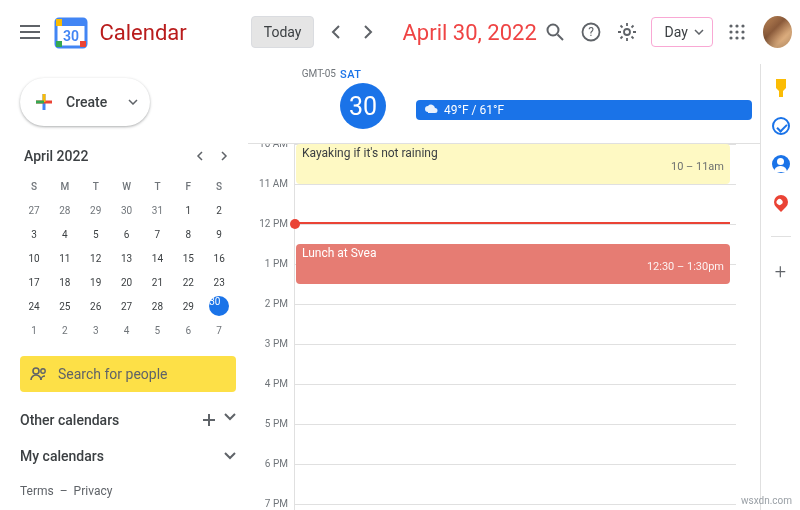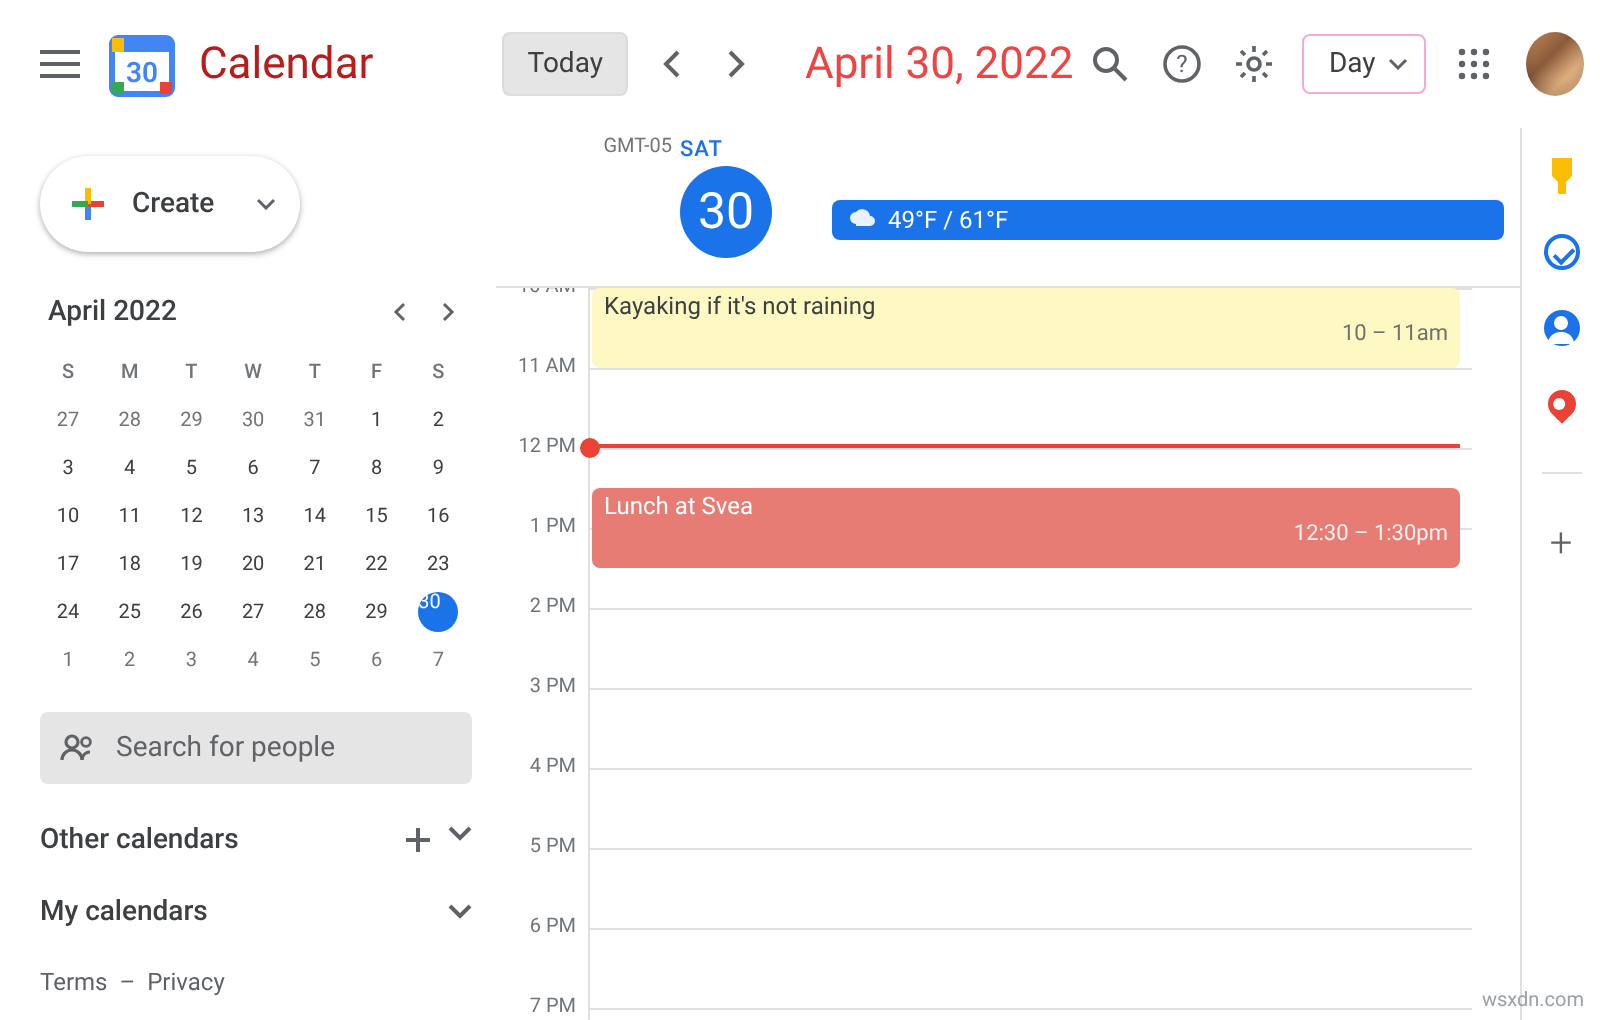--- a/index.html
+++ b/index.html
@@ -26,21 +26,21 @@
   .mini-cal { }
   .mini-head { display: flex; align-items: center; justify-content: space-between; margin-bottom: 6px;}
   .mini-title { font-size: 14px; color: #3c4043; font-weight: 500; padding-left:4px;}
   .mini-nav { display: flex; }
   .mini-arrow { width: 24px; height: 24px; display:flex;align-items:center;justify-content:center;cursor:pointer;color:#5f6368;}
   .mini-grid { display: grid; grid-template-columns: repeat(7, 1fr); }
   .mini-cell { font-size: 10px; color:#70757a; width: 28px; height: 24px; display:flex;align-items:center;justify-content:center; }
   .mini-dow { color:#70757a; font-weight: 500; font-size:10px;}
   .mini-cur { color:#3c4043; }
   .mini-today { background:#1a73e8; color:#fff; border-radius:50%; width:20px;height:20px; }
-  .search-people { margin-top: 14px; background:#e5e5e5; border-radius:4px; height: 36px; display:flex; align-items:center; padding:0 10px; gap:10px; color:#5f6368; font-size: 14px;}
+  .search-people { margin-top: 14px; background:#fde047; border-radius:4px; height: 36px; display:flex; align-items:center; padding:0 10px; gap:10px; color:#5f6368; font-size: 14px;}
   .cal-section { margin-top: 20px; display:flex; align-items:center; justify-content:space-between; font-size:14px; color:#3c4043; cursor:pointer; font-weight:500;}
   .cal-section .right-icons { display:flex; gap:8px; color:#5f6368;}
   .footer-links { margin-top: auto; padding: 12px 0; font-size: 12px; color:#5f6368; display:flex; gap:6px;}
   .day-view { flex: 1; position: relative; padding-top: 4px; display:flex; flex-direction:column; border-left: 0; }
   .day-header { display:flex; padding-left: 46px; align-items:flex-start; height: 76px; border-bottom:1px solid #e0e0e0;}
   .day-col-header { display:flex; flex-direction:column; align-items:flex-start; }
   .dow { font-size: 11px; color:#1a73e8; font-weight:500; letter-spacing:.5px;}
   .day-num { width: 46px; height: 46px; border-radius:50%; background:#1a73e8; color:#fff; font-size:25px; display:flex;align-items:center;justify-content:center; margin-top:2px;}
   .allday-row { flex:1; margin-left: 30px; padding-top: 32px;}
   .weather-chip { background:#1a73e8; color:#fff; font-size:12px; border-radius: 4px; padding: 3px 8px; margin: 0 8px 0 0; display:flex; align-items:center; gap:6px;}

